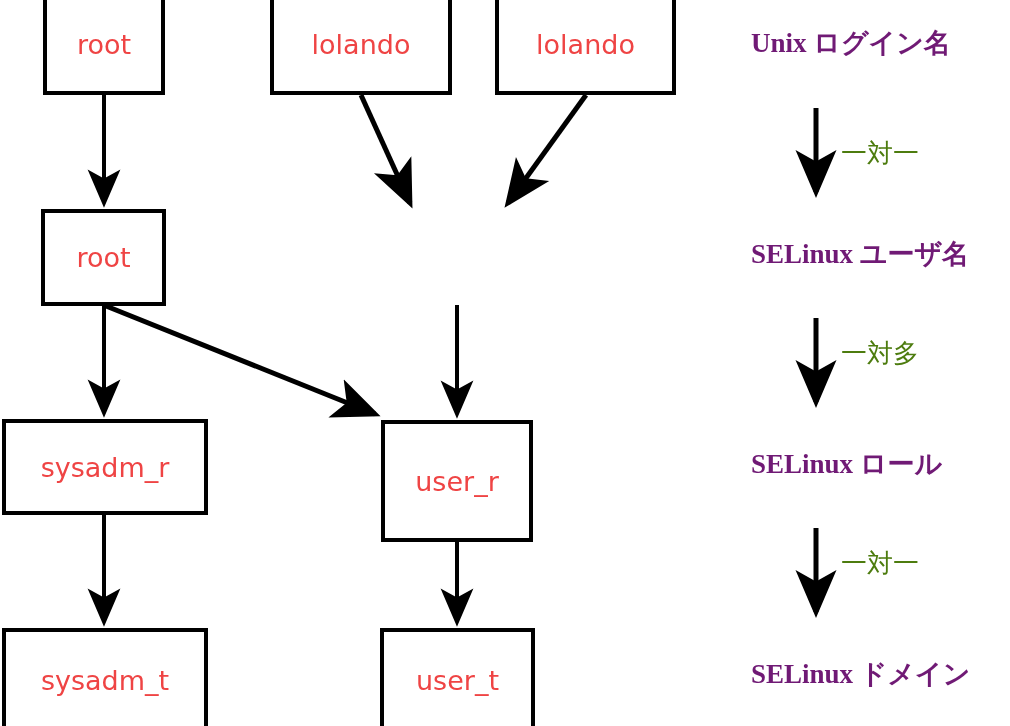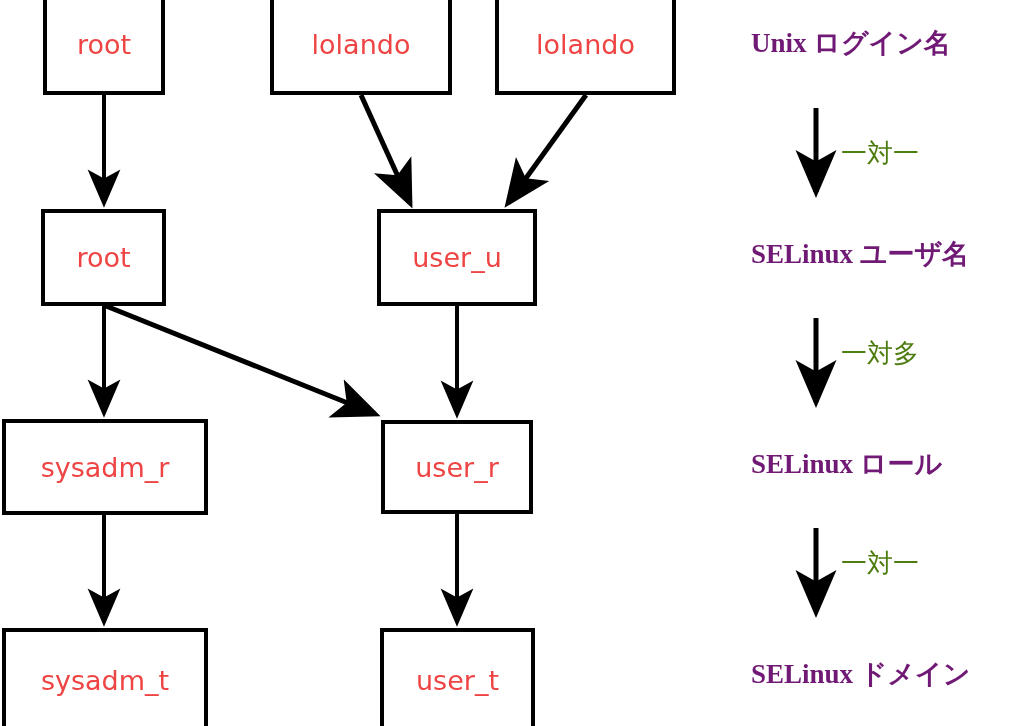--- a/index.html
+++ b/index.html
@@ -107,29 +107,26 @@
   </div>
 
   <div class="node-box" style="left:495px; top:-6px; width:181px; height:101px;">
     <span class="node-label">lolando</span>
   </div>
 
   <div class="node-box" style="left:41px; top:209px; width:125px; height:97px;">
     <span class="node-label">root</span>
   </div>
 
-  <div class="node-box" style="left:377px; top:209px; width:160px; height:97px;">
-    <span class="node-label">user_u</span>
-  </div>
 
   <div class="node-box" style="left:2px; top:419px; width:206px; height:96px;">
     <span class="node-label">sysadm_r</span>
   </div>
 
-  <div class="node-box" style="left:381px; top:420px; width:152px; height:94px;">
+  <div class="node-box" style="left:381px; top:420px; width:152px; height:122px;">
     <span class="node-label">user_r</span>
   </div>
 
   <div class="node-box" style="left:2px; top:628px; width:206px; height:104px;">
     <span class="node-label">sysadm_t</span>
   </div>
 
   <div class="node-box" style="left:380px; top:628px; width:155px; height:104px;">
     <span class="node-label">user_t</span>
   </div>

